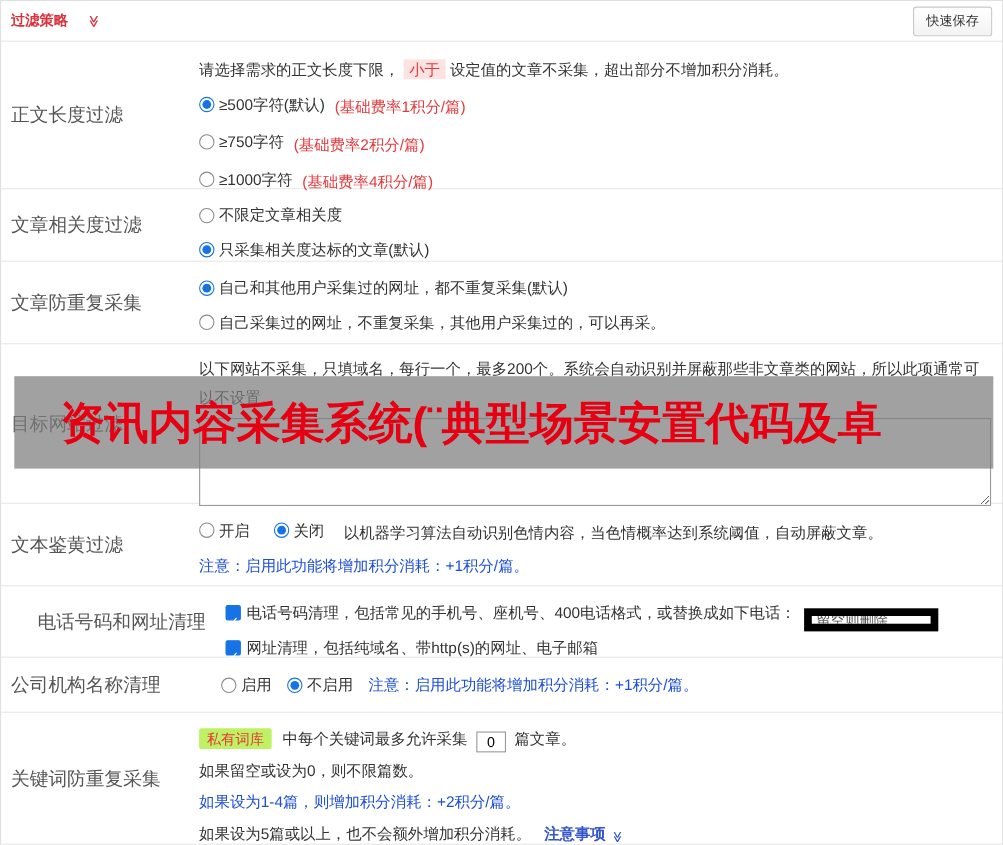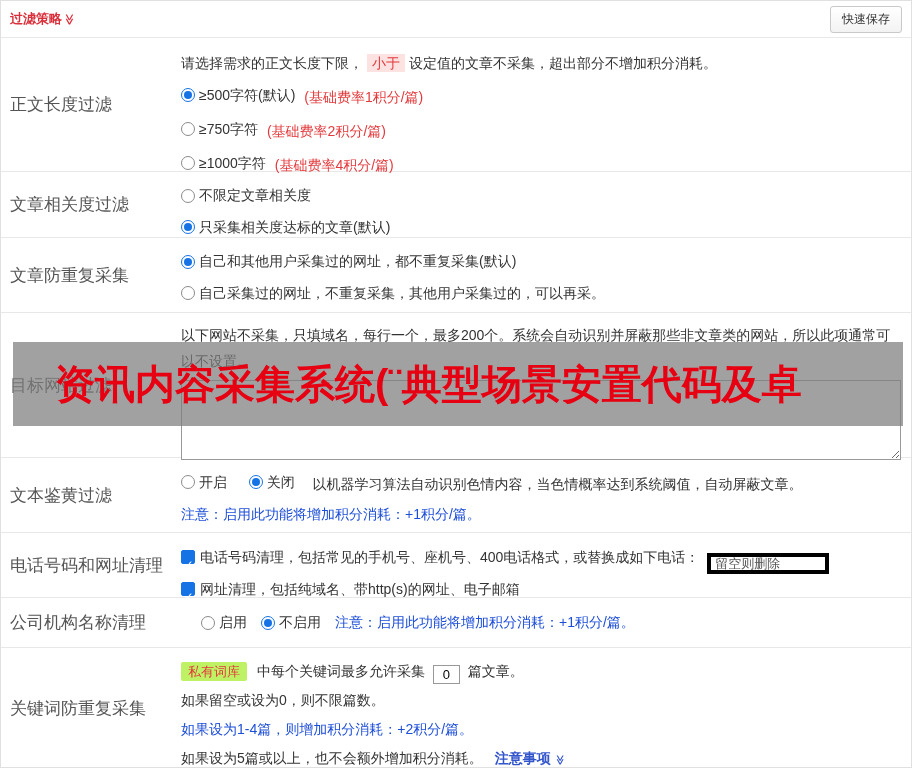--- a/index.html
+++ b/index.html
@@ -4,37 +4,37 @@
 <style>
   * { box-sizing: border-box; }
   html,body { margin:0; padding:0; background:#fff; }
   body { font-family:"Liberation Sans","DejaVu Sans",sans-serif; }
   .page { position:relative; width:912px; height:768px; background:#fff;
           border:1px solid #e0e0e0; overflow:hidden; }
 
   
   .topbar { height:36px; display:flex; align-items:center; justify-content:space-between;
             padding:0 9px; }
-  .page-title { color:#d9303c; font-size:13px; font-weight:bold; display:flex; align-items:center; gap:2px;}
+  .page-title { color:#d9303c; font-size:13px; font-weight:bold; display:flex; align-items:center; gap:17px;}
   .chev { display:inline-block; transform:rotate(90deg); font-size:11px; line-height:1; }
   .save-btn { font-size:12px; color:#333; background:linear-gradient(#ffffff,#f3f3f3);
               border:1px solid #c9c9c9; border-radius:3px; padding:4px 11px; cursor:pointer; }
 
   
   .row { display:flex; border-top:1px solid #e8e8e8; }
   .row-label { flex:0 0 174px; display:flex; align-items:center; padding-left:9px;
                color:#555; font-size:17px; }
   .row-content { flex:1; padding:9px 10px 6px 6px; font-size:14px; color:#333; }
 
   .r-length   { height:134px; }
   .r-rel      { height:66px; }
   .r-dedup    { height:75px; }
   .r-target   { height:145px; }
   .r-porn     { height:75px; }
-  .r-phone    { height:65px; }
+  .r-phone    { height:65px;padding-left:24px; }
   .r-company  { height:50px;gap:20px; }
   .r-keyword  { height:122px; }
   .r-company .row-content { display:flex; align-items:center; padding-top:0; padding-bottom:0; }
 
   .line { line-height:30px; white-space:nowrap; }
   .r-length .line { line-height:32px; }
   .r-rel .line, .r-dedup .line { line-height:29px; }
   .r-keyword .line { line-height:29px; }
 
   .red { color:#1d4ed8; }
@@ -53,21 +53,21 @@
   .checkbox { width:14px; height:14px; border:1px solid #8b8b8b; border-radius:2px;
            display:inline-block; background:#fff; position:relative; margin-right:5px; flex:0 0 14px;}
   .checkbox[data-checked="true"] { background:#1673e6; border-color:#1673e6; }
   .checkbox[data-checked="true"]::after { content:"\2713"; position:absolute; left:1.5px; top:-1.5px;
            color:#fff; font-size:12px; font-weight:bold; }
   .gap { display:inline-block; width:14px; }
 
   
   .sites-textarea { width:100%; height:80px; margin-top:6px; border:1px solid #999;
            resize:both; font-size:13px; font-family:inherit; }
-  .phone-input { width:122px; height:21px; border:4px solid #000000; font-size:13px;
+  .phone-input { width:122px; height:21px; border:7px solid #000000; font-size:13px;
            padding:1px 4px; color:#444; margin-left:4px; vertical-align:-4px;}
   .phone-input::placeholder { color:#555; opacity:1; }
   .count-input { width:27px; height:19px; border:1px solid #999; font-size:13px;
            text-align:center; margin:0 4px; vertical-align:-3px; }
   .tag { color:#e4393c; background:#bef264; padding:2px 7px; border-radius:2px; margin-right:6px; font-size:13px;}
 
   
   .wrap-line { line-height:26px; white-space:normal; }
 
   

